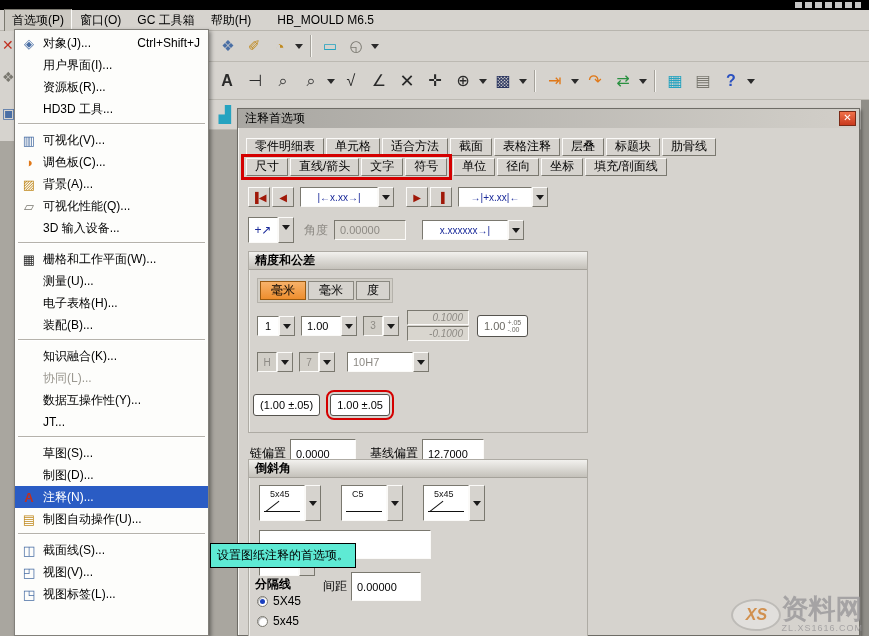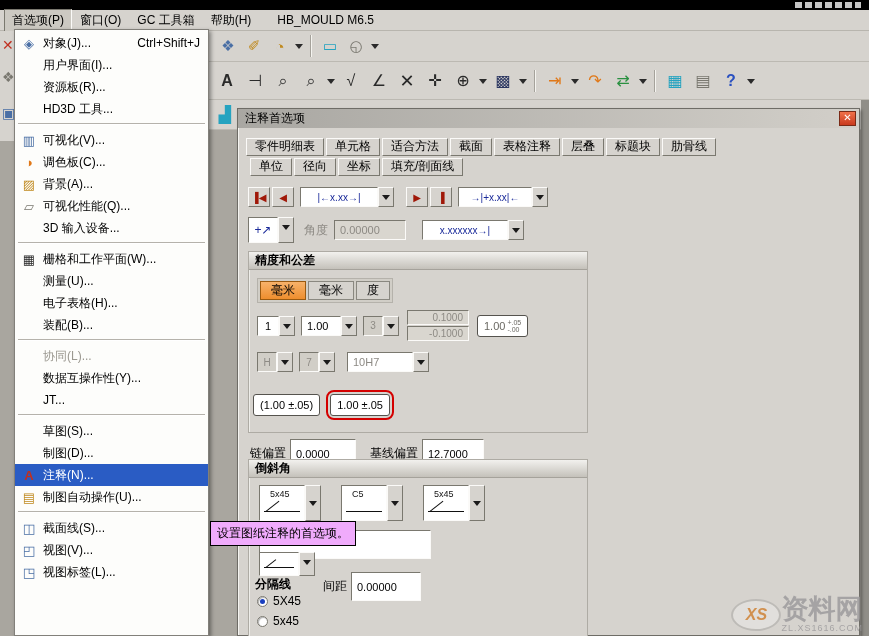--- a/index.html
+++ b/index.html
@@ -73,21 +73,21 @@
   .cdd{width:16px;background:#d6d3ce;border:1px solid;border-color:#fbfaf8 #7a786f #7a786f #fbfaf8;position:relative;}
   .cdd::after{content:"";position:absolute;left:3px;top:7px;border:4px solid transparent;border-top:5px solid #1a1a1a;}
   .cval.dis{background:#d1cec7;color:#8d8a84;}
   .cval.num{font-size:11px;color:#000;}
   .dlabel{color:#8d8a84;}
   .glabel{color:#000;margin-right:4px;}
   .dfield{background:#d9d6cf;color:#8d8a84;border:1px solid;border-color:#7a786f #fbfaf8 #fbfaf8 #7a786f;
     height:20px;display:flex;align-items:center;padding:0 5px;font-size:11px;}
   .wfield{background:#fff;color:#000;border:1px solid;border-color:#7a786f #fbfaf8 #fbfaf8 #7a786f;
     height:29px;display:flex;align-items:center;padding:0 5px;font-size:11px;}
-  .stack{display:inline-flex;flex-direction:column;gap:1px;}
+  .stack{display:inline-flex;flex-direction:column;gap:1px;font-style:italic;}
   .stack .dfield{height:15px;width:62px;justify-content:flex-end;font-size:10px;}
 
   .group{position:absolute;background:#d6d3ce;border:1px solid #aeaba4;box-shadow:inset 1px 1px 0 #eeede9;}
   .ghead{height:18px;background:linear-gradient(180deg,#f2f1ee,#c4c1ba);border-bottom:1px solid #a5a29b;
     font-weight:bold;display:flex;align-items:center;padding-left:6px;}
   .unitwrap{position:absolute;display:inline-flex;gap:2px;border:1px solid #b5b2ab;padding:2px;background:#d1cec7;}
   .unit{height:19px;padding:0 10px;display:flex;align-items:center;background:#d6d3ce;border:1px solid #8a8880;}
   .unit.sel{background:linear-gradient(180deg,#f7b26a,#ee8e2e);border:1px solid #9a5a10;}
   .tolbtn{background:#fff;border:1px solid #55534e;border-radius:3px;padding:0 6px;height:22px;
     display:inline-flex;align-items:center;font-size:11px;white-space:nowrap;}
@@ -104,21 +104,21 @@
   .chval .ch-lbl{position:absolute;left:10px;top:3px;font-size:9px;color:#111;}
   .cdd.tall{height:36px;}
   .cdd.tall::after{top:15px;}
 
   .subhead{font-weight:bold;}
   .radio{width:11px;height:11px;border-radius:50%;border:1px solid #7a786f;background:#fff;
     box-shadow:inset 1px 1px 1px rgba(0,0,0,.3);display:inline-block;}
   .radio.on::after{content:"";display:block;width:5px;height:5px;margin:2px;border-radius:50%;background:#1a3fbf;}
   .rlabel{margin-left:5px;}
 
-  .tooltip{position:absolute;left:210px;top:521px;background:#f0abfc;border:1px solid #000;
+  .tooltip{position:absolute;left:210px;top:543px;background:#5eead4;border:1px solid #000;
     padding:3px 6px;z-index:15;white-space:nowrap;}
 
   .wm{position:absolute;right:6px;bottom:3px;display:flex;align-items:center;opacity:.8;z-index:20;}
   .wm-logo{width:50px;height:32px;border:2px solid #b8b6b2;border-radius:50%;color:#d08030;
     font-style:italic;font-weight:bold;display:flex;align-items:center;justify-content:center;font-size:16px;
     background:rgba(255,255,255,.35);}
   .wm-col{display:flex;flex-direction:column;align-items:flex-start;}
   .wm-name{color:#9a989a;font-weight:bold;font-size:27px;line-height:27px;}
   .wm-url{color:#9a989a;font-size:9px;letter-spacing:1px;}
 </style>
@@ -244,20 +244,27 @@
       <span class="tab">单元格</span>
       <span class="tab">适合方法</span>
       <span class="tab">截面</span>
       <span class="tab">表格注释</span>
       <span class="tab">层叠</span>
       <span class="tab">标题块</span>
       <span class="tab">肋骨线</span>
     </div>
 
     <div class="tabs" style="margin:2px 0 0 8px">
+      <span class="tabgroup">
+        <i class="redbox"></i>
+        <span class="tab">尺寸</span>
+        <span class="tab">直线/箭头</span>
+        <span class="tab">文字</span>
+        <span class="tab">符号</span>
+      </span>
       <span class="tab" style="margin-left:4px">单位</span>
       <span class="tab">径向</span>
       <span class="tab">坐标</span>
       <span class="tab">填充/剖面线</span>
     </div>
 
     <div class="ctrl-row" style="left:10px;top:78px">
       <span class="sbtn">
           <i class="c-dred">▐◀</i>
         </span>
@@ -462,20 +469,24 @@
     </div>
     <div class="item">
       <span class="ic"></span>
         <span class="lbl">电子表格(H)...</span>
     </div>
     <div class="item">
       <span class="ic"></span>
         <span class="lbl">装配(B)...</span>
     </div>
     <div class="msep"></div>
+    <div class="item">
+      <span class="ic"></span>
+        <span class="lbl">知识融合(K)...</span>
+    </div>
     <div class="item dis">
       <span class="ic"></span>
         <span class="lbl">协同(L)...</span>
     </div>
     <div class="item">
       <span class="ic"></span>
         <span class="lbl">数据互操作性(Y)...</span>
     </div>
     <div class="item">
       <span class="ic"></span>

